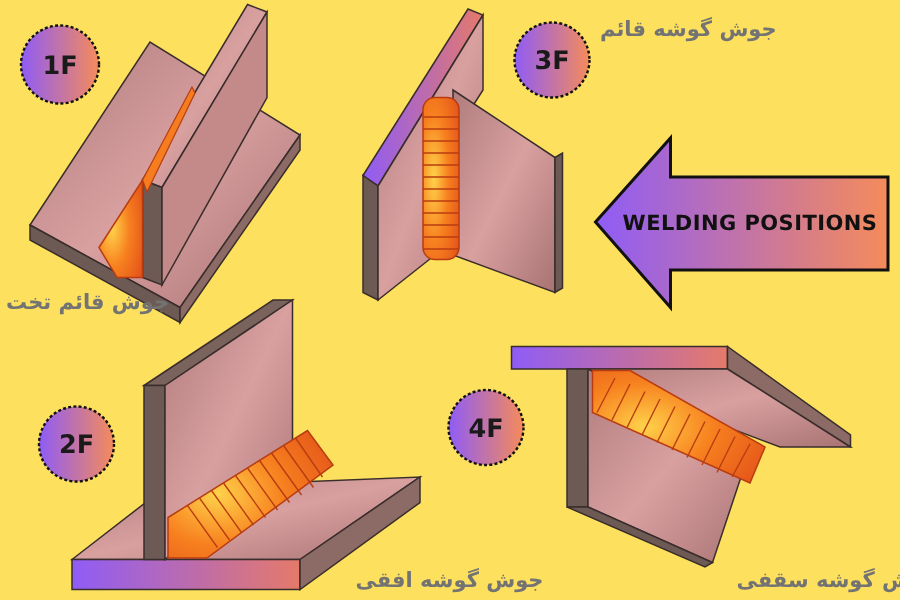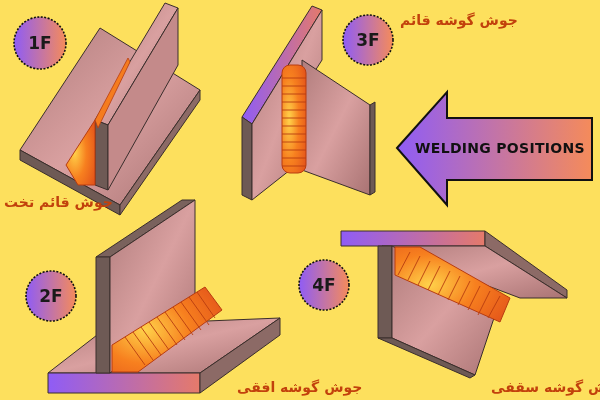--- a/index.html
+++ b/index.html
@@ -1,19 +1,19 @@
 <!DOCTYPE html>
 <html><head>
 <meta charset="utf-8">
 <style>
   html, body { margin:0; padding:0; }
   body { width:600px; height:400px; overflow:hidden; background:#fde05d; font-family:"DejaVu Sans", sans-serif; position:relative; }
   .canvas { position:absolute; left:0; top:0; width:600px; height:400px; }
   .badge-text { font-family:"DejaVu Sans", sans-serif; font-weight:bold; font-size:17px; fill:#1a1a1a; }
-  .fa-label { position:absolute; color:#c2410c; font-family:"DejaVu Sans", sans-serif; font-weight:bold; font-size:14px; direction:rtl; white-space:nowrap; }
+  .fa-label { position:absolute; color:#737373; font-family:"DejaVu Sans", sans-serif; font-weight:bold; font-size:14px; direction:rtl; white-space:nowrap; }
   .arrow-text { font-family:"DejaVu Sans", sans-serif; font-weight:900; font-size:14px; fill:#111; letter-spacing:0.3px; }
 </style>
 </head>
 <body>
 
 <svg class="canvas" width="600" height="400" viewBox="0 0 600 400" xmlns="http://www.w3.org/2000/svg">
   <defs>
     <linearGradient id="badgeGrad" x1="0" y1="0" x2="1" y2="0">
       <stop offset="0" stop-color="#8f5cf6"></stop>
       <stop offset="1" stop-color="#f58b5a"></stop>

